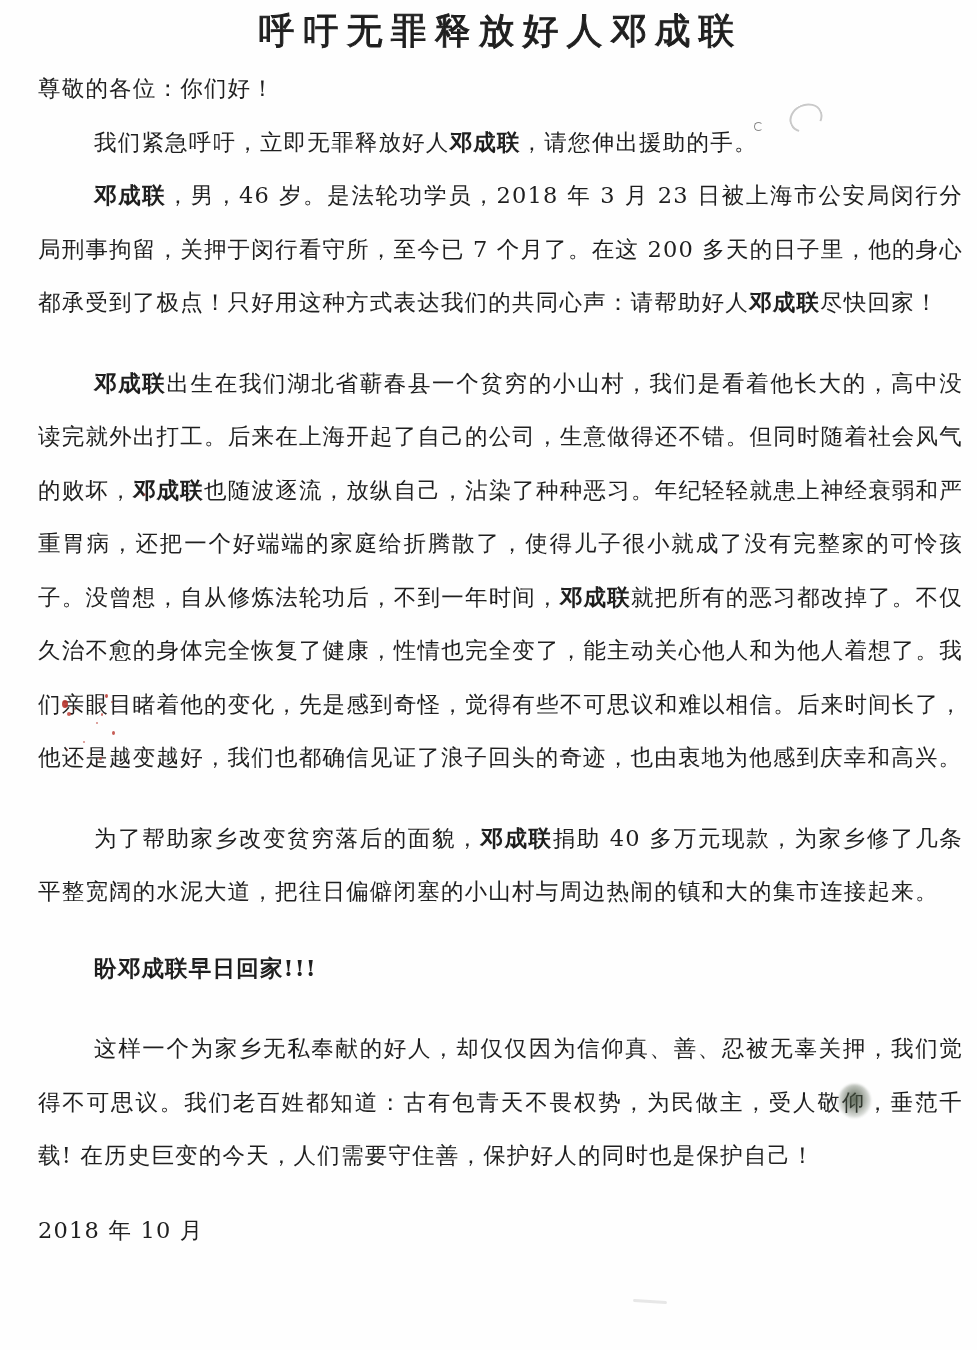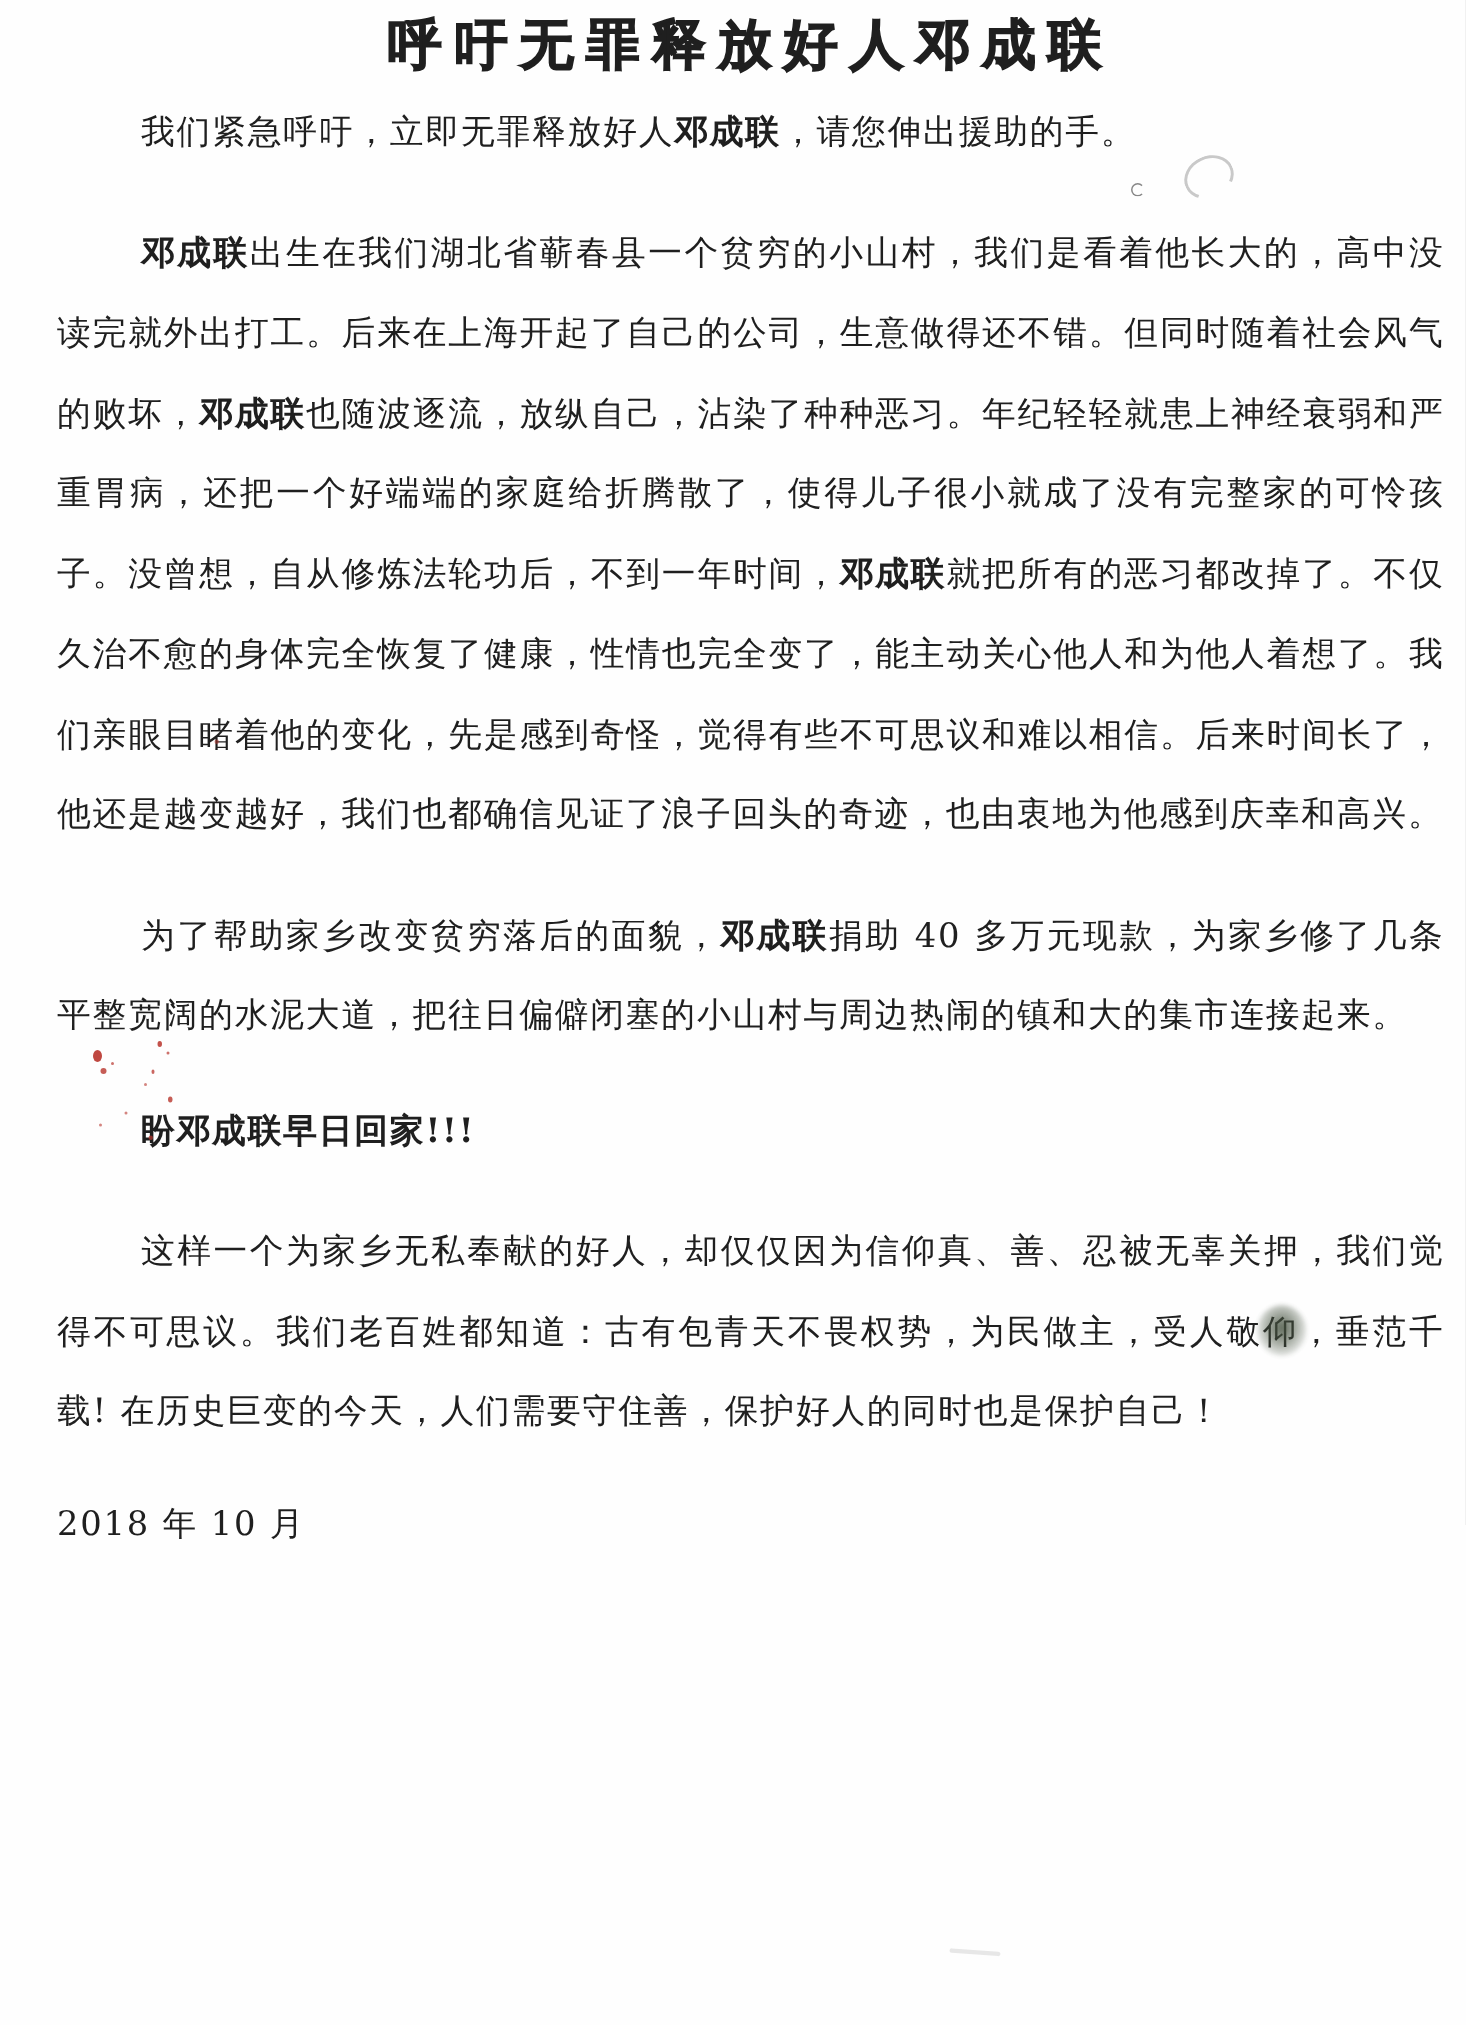--- a/index.html
+++ b/index.html
@@ -9,21 +9,21 @@
     margin:0 auto;
     background:var(--paper,#fefefe);
     box-sizing:border-box;
     padding:8px 14px 0 38px;
     overflow:hidden;
     font-family:"DejaVu Serif","Liberation Serif",serif;
     color:var(--ink,#1f1f1f);
   }
   .title{
     font-family:"DejaVu Sans","Liberation Sans",sans-serif;
-    font-weight:700;
+    font-weight:400;
     font-size:36px;
     line-height:46px;
     text-align:center;
     letter-spacing:8px;
     margin:0 0 8px 0;
     -webkit-text-stroke:1px var(--ink,#1f1f1f);
   }
   .line{
     margin:0;
     font-size:22.5px;
@@ -78,23 +78,25 @@
     opacity:.35;border-radius:2px;transform:rotate(4deg);
   }
 </style>
 </head>
 <body>
 
 <main class="page">
 
   <h1 class="title">呼吁无罪释放好人邓成联</h1>
 
+  <p class="line"><span>尊敬的各位：你们好！</span></p>
 
   <p class="line indent"><span>我们紧急呼吁，立即无罪释放好人</span><span class="b">邓成联</span><span>，请您伸出援助的手。</span></p>
 
+  <p class="line indent"><span class="b">邓成联</span><span>，男，46 岁。是法轮功学员，2018 年 3 月 23 日被上海市公安局闵行分局刑事拘留，关押于闵行看守所，至今已 7 个月了。在这 200 多天的日子里，他的身心都承受到了极点！只好用这种方式表达我们的共同心声：请帮助好人</span><span class="b">邓成联</span><span>尽快回家！</span></p>
 
   <p class="line indent gap"><span class="b">邓成联</span><span>出生在我们湖北省蕲春县一个贫穷的小山村，我们是看着他长大的，高中没读完就外出打工。后来在上海开起了自己的公司，生意做得还不错。但同时随着社会风气的败坏，</span><span class="b">邓成联</span><span>也随波逐流，放纵自己，沾染了种种恶习。年纪轻轻就患上神经衰弱和严重胃病，还把一个好端端的家庭给折腾散了，使得儿子很小就成了没有完整家的可怜孩子。没曾想，自从修炼法轮功后，不到一年时间，</span><span class="b">邓成联</span><span>就把所有的恶习都改掉了。不仅久治不愈的身体完全恢复了健康，性情也完全变了，能主动关心他人和为他人着想了。我们亲眼目睹着他的变化，先是感到奇怪，觉得有些不可思议和难以相信。后来时间长了，他还是越变越好，我们也都确信见证了浪子回头的奇迹，也由衷地为他感到庆幸和高兴。</span></p>
 
   <p class="line indent gap"><span>为了帮助家乡改变贫穷落后的面貌，</span><span class="b">邓成联</span><span>捐助 40 多万元现款，为家乡修了几条平整宽阔的水泥大道，把往日偏僻闭塞的小山村与周边热闹的镇和大的集市连接起来。</span></p>
 
   <p class="line indent closing"><span class="b">盼邓成联早日回家!!!</span></p>
 
   <p class="line indent gap"><span>这样一个为家乡无私奉献的好人，却仅仅因为信仰真、善、忍被无辜关押，我们觉得不可思议。我们老百姓都知道：古有包青天不畏权势，为民做主，受人敬</span><span class="smudge">仰</span><span>，垂范千载! 在历史巨变的今天，人们需要守住善，保护好人的同时也是保护自己！</span></p>
 
 

